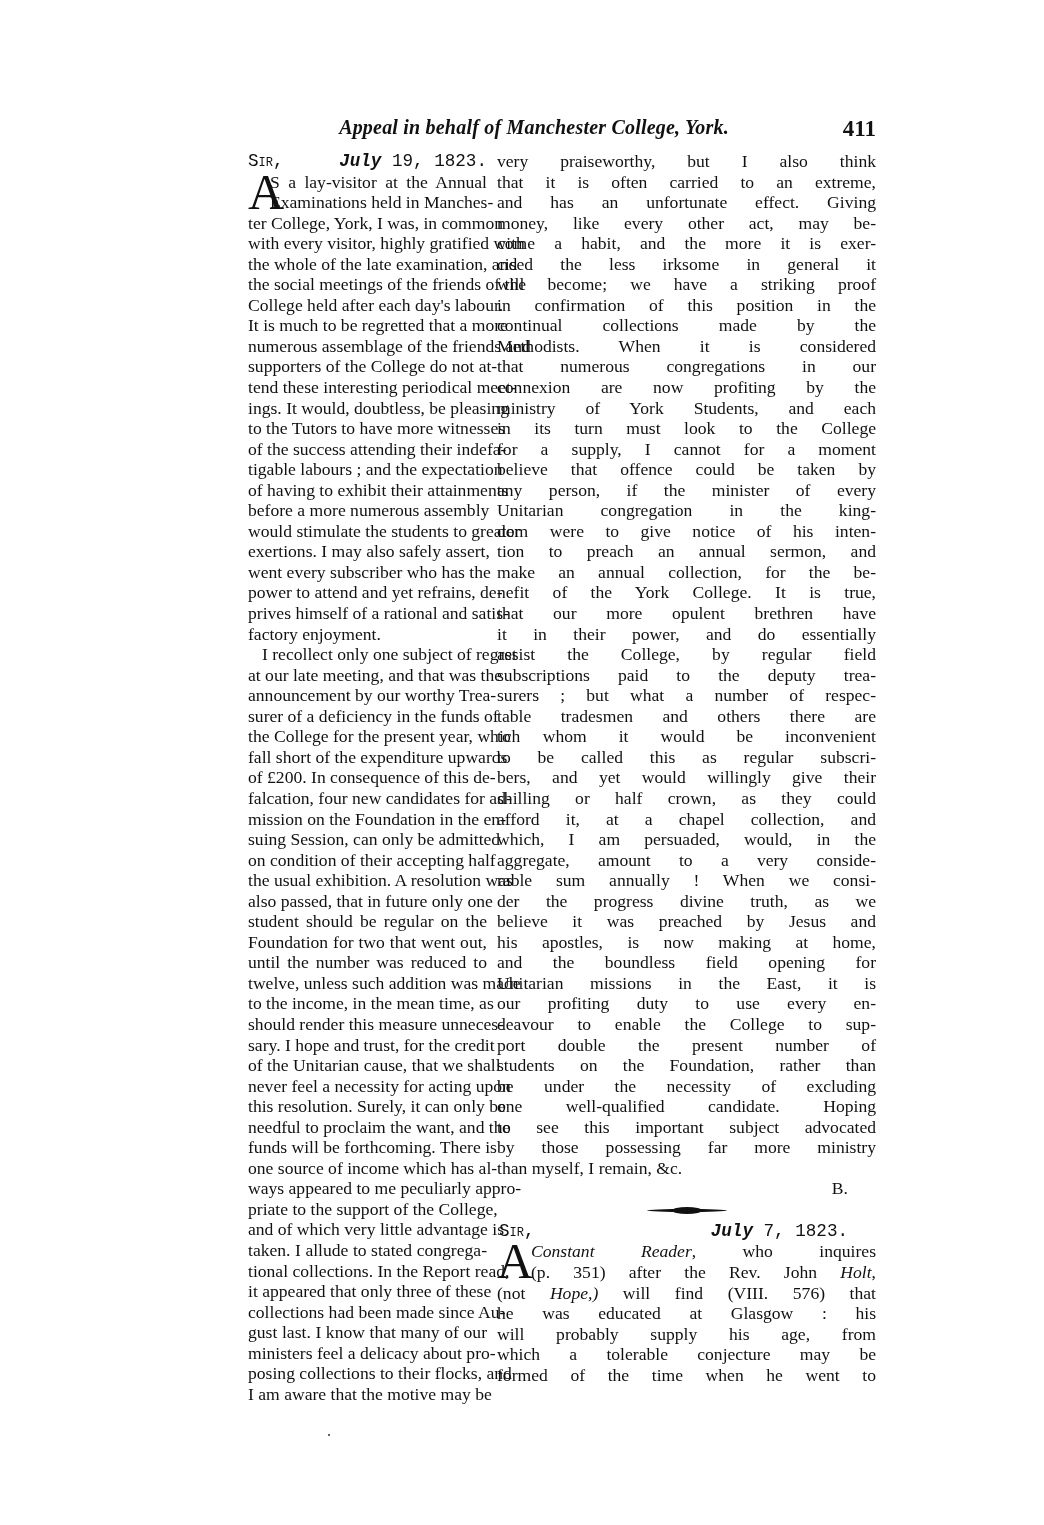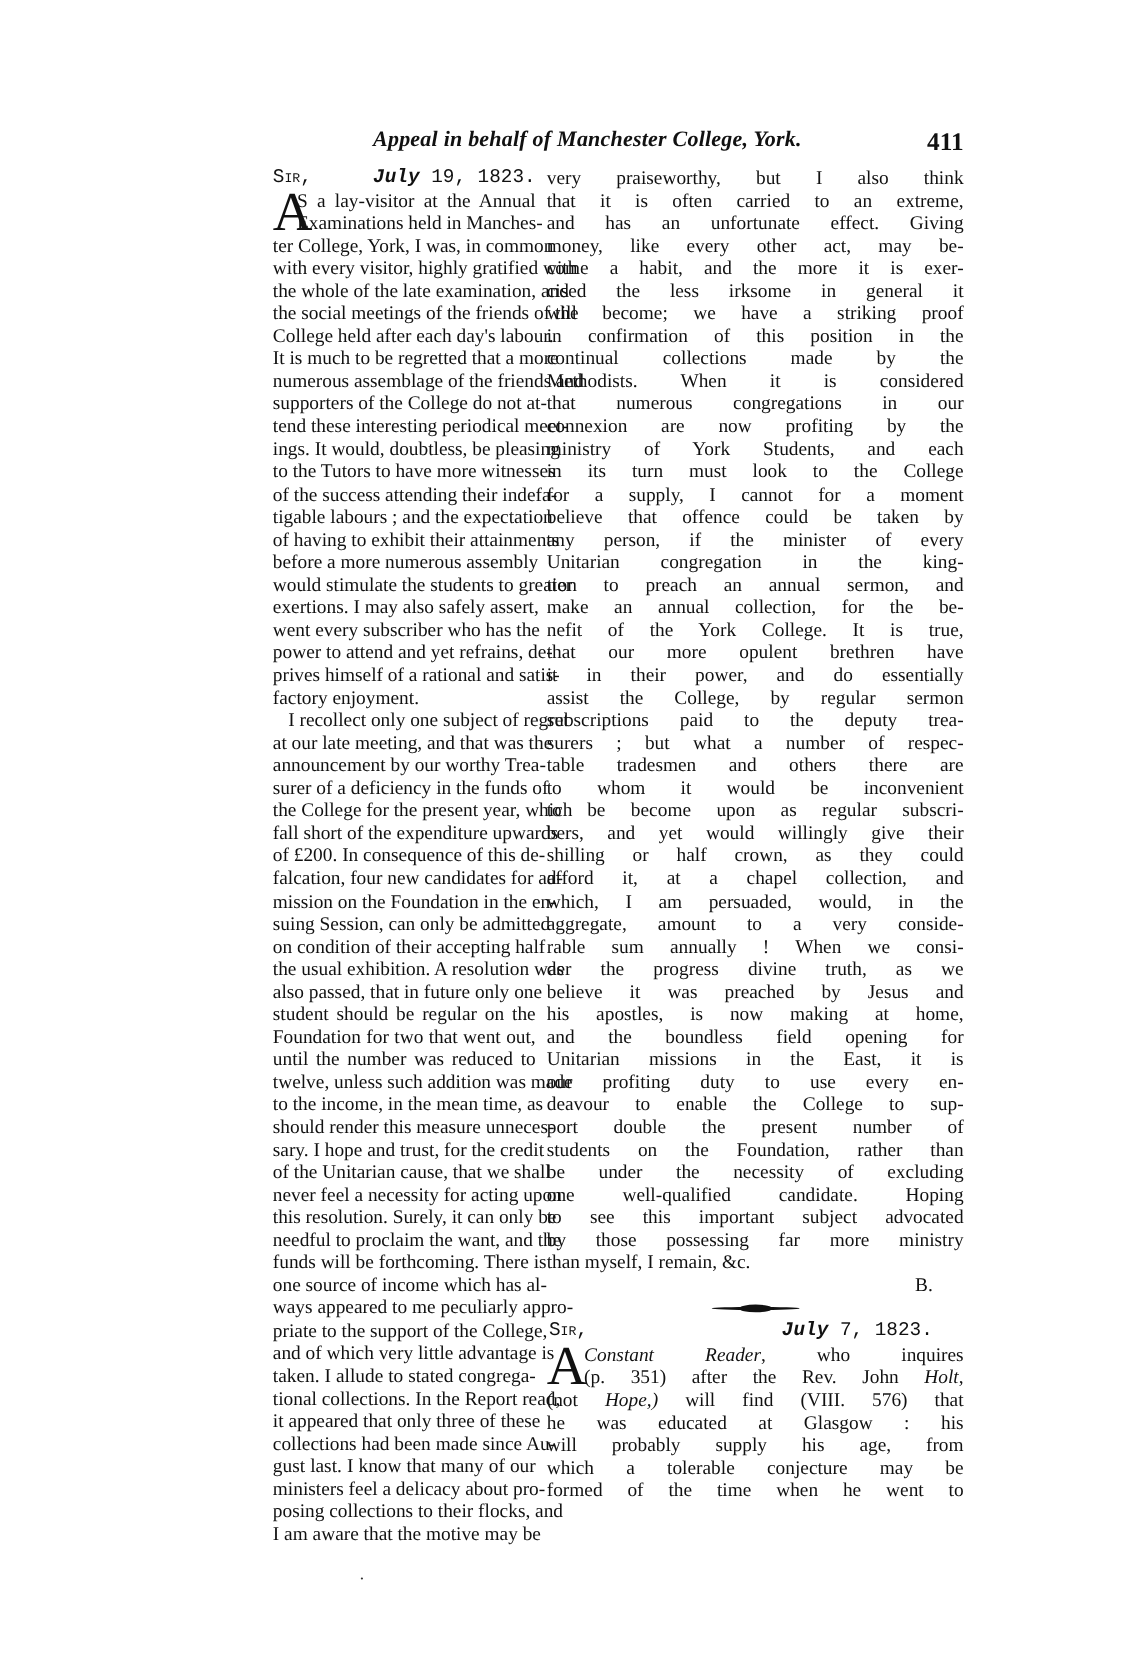--- a/index.html
+++ b/index.html
@@ -126,31 +126,32 @@
         <span class="line">continual collections made by the</span>
         <span class="line">Methodists. When it is considered</span>
         <span class="line">that numerous congregations in our</span>
         <span class="line">connexion are now profiting by the</span>
         <span class="line">ministry of York Students, and each</span>
         <span class="line">in its turn must look to the College</span>
         <span class="line">for a supply, I cannot for a moment</span>
         <span class="line">believe that offence could be taken by</span>
         <span class="line">any person, if the minister of every</span>
         <span class="line">Unitarian congregation in the king-</span>
+        <span class="line">dom were to give notice of his inten-</span>
         <span class="line">tion to preach an annual sermon, and</span>
         <span class="line">make an annual collection, for the be-</span>
         <span class="line">nefit of the York College. It is true,</span>
         <span class="line">that our more opulent brethren have</span>
         <span class="line">it in their power, and do essentially</span>
-        <span class="line">assist the College, by regular sermon</span>
+        <span class="line">assist the College, by regular field</span>
         <span class="line">subscriptions paid to the deputy trea-</span>
         <span class="line">surers ; but what a number of respec-</span>
         <span class="line">table tradesmen and others there are</span>
         <span class="line">to whom it would be inconvenient</span>
-        <span class="line">to be become upon as regular subscri-</span>
+        <span class="line">to be called this as regular subscri-</span>
         <span class="line">bers, and yet would willingly give their</span>
         <span class="line">shilling or half crown, as they could</span>
         <span class="line">afford it, at a chapel collection, and</span>
         <span class="line">which, I am persuaded, would, in the</span>
         <span class="line">aggregate, amount to a very conside-</span>
         <span class="line">rable sum annually ! When we consi-</span>
         <span class="line">der the progress divine truth, as we</span>
         <span class="line">believe it was preached by Jesus and</span>
         <span class="line">his apostles, is now making at home,</span>
         <span class="line">and the boundless field opening for</span>

